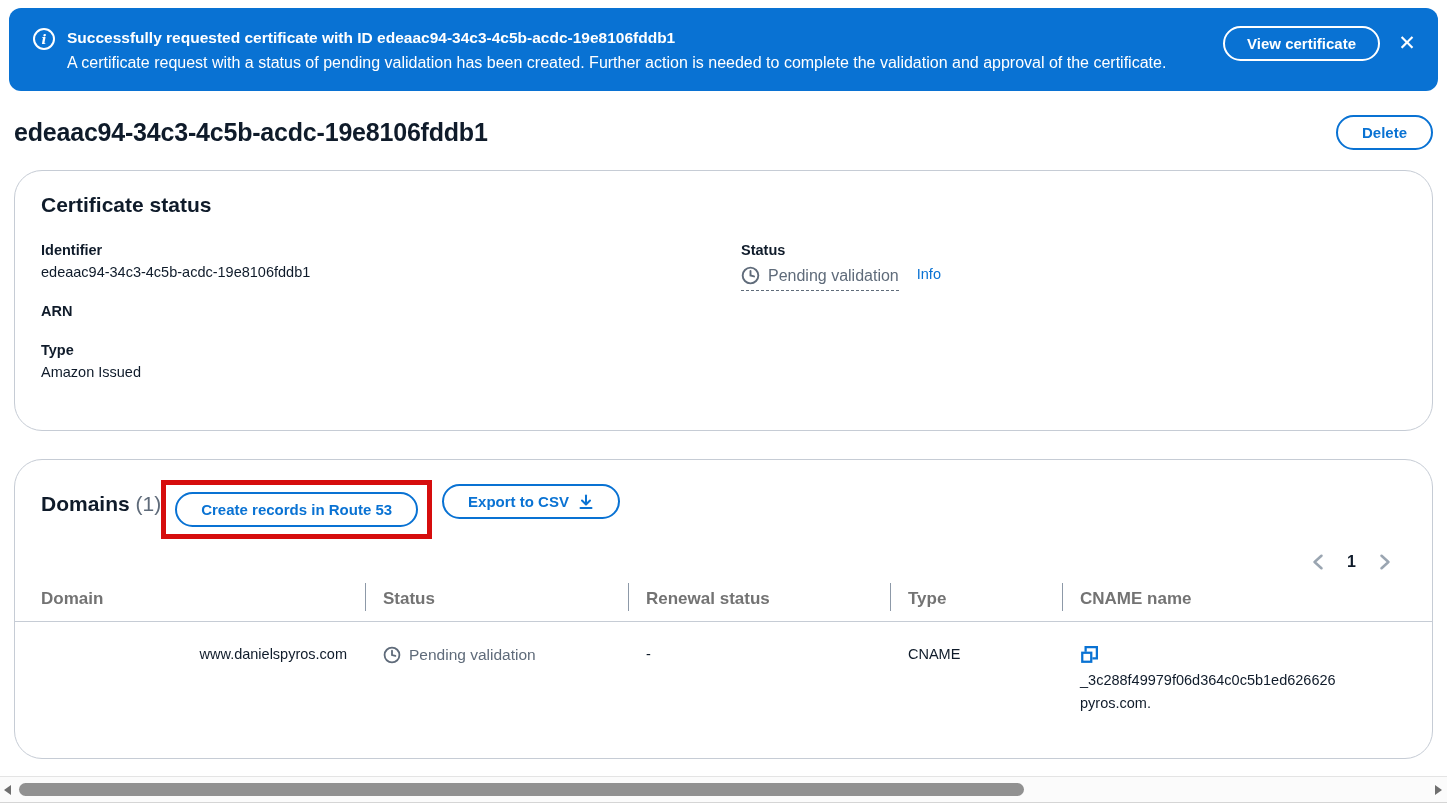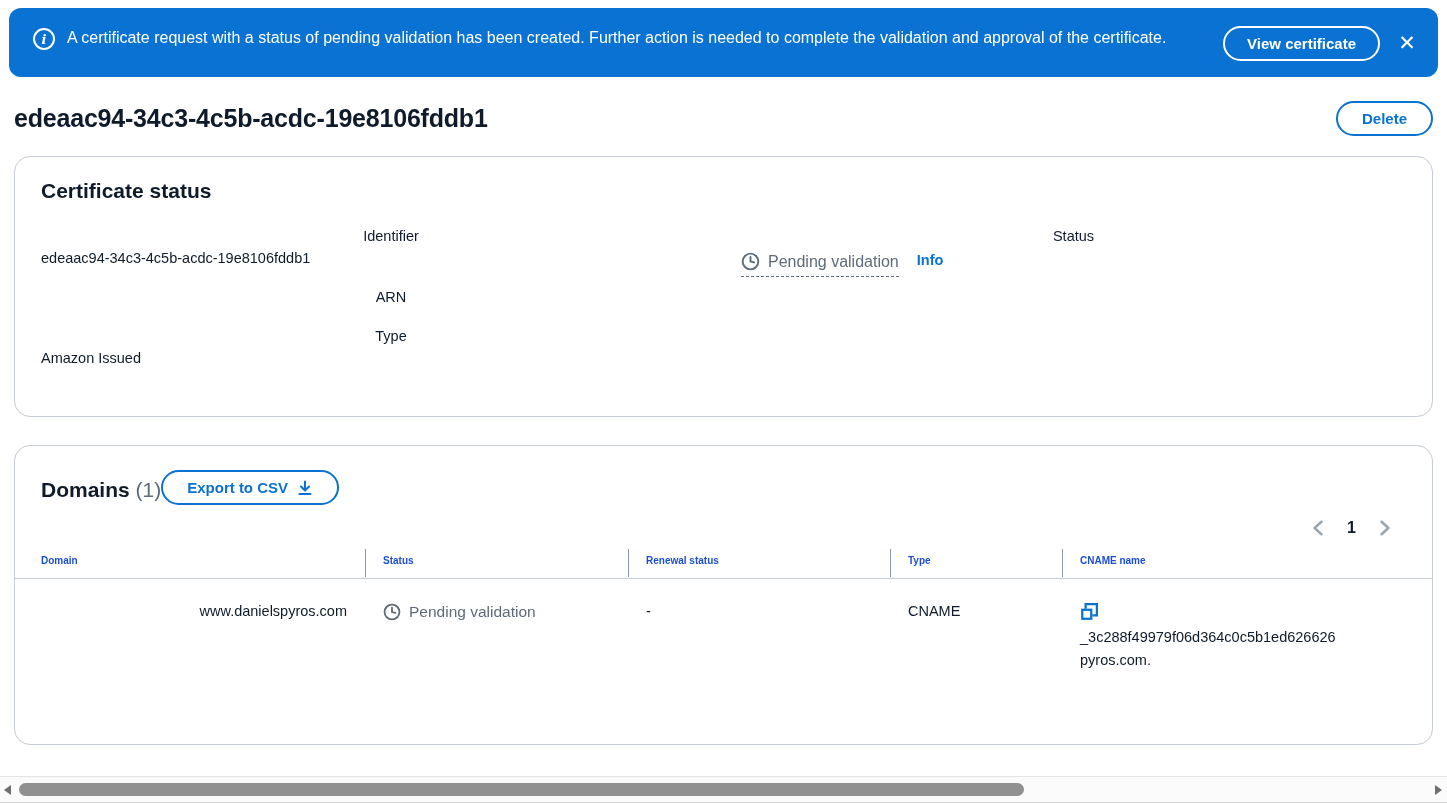--- a/index.html
+++ b/index.html
@@ -75,45 +75,45 @@
     cursor: pointer;
     font-family: inherit;
     display: inline-flex; align-items: center; gap: 9px;
     white-space: nowrap;
   }
 
   
   .card {
     margin: 0 14px;
     border: 1px solid #c6ccd5;
-    border-radius: 16px;
+    border-radius: 28px;
     background: #ffffff;
   }
   .card-status { padding: 22px 26px 30px 26px; margin-bottom: 28px; }
   .card-heading { font-size: 21px; font-weight: bold; }
   .status-grid {
     display: grid;
     grid-template-columns: 700px 1fr;
     margin-top: 22px;
   }
   .field { margin-bottom: 17px; }
-  .field-label { font-weight: normal; font-size: 14.5px; line-height: 22px; text-align: center; }
+  .field-label { font-weight: bold; font-size: 14.5px; line-height: 22px; }
   .field-value { font-size: 14.5px; line-height: 22px; color: #0f1b2a; }
   .arn-value { max-width: 650px; word-break: break-all; }
   .copy-icon { display: inline-block; vertical-align: -3px; margin-right: 7px; }
   .status-val-row { display: inline-flex; align-items: center; gap: 8px; margin-top: 5px; }
   .pending-wrap {
     display: inline-flex; align-items: center; gap: 8px;
     border-bottom: 1px dashed #5f6b7a;
     padding-bottom: 5px;
     color: #5f6b7a;
     font-size: 16px;
   }
   .info-link {
-    color: #0972d3; font-weight: bold; font-size: 14.5px;
+    color: #0972d3; font-weight: normal; font-size: 14.5px;
     text-decoration: none; margin-left: 10px; align-self: flex-start;
   }
 
   
   .card-domains {
     height: 300px;
     overflow: hidden;
     position: relative;
   }
   .domains-header {
@@ -139,23 +139,23 @@
 
   .table-scroll { width: 1620px; }
   table.domains-table {
     border-collapse: collapse;
     table-layout: fixed;
     width: 1620px;
     margin-top: 6px;
   }
   .domains-table th {
     text-align: left;
-    font-size: 10px;
+    font-size: 17px;
     font-weight: bold;
-    color: #1d4ed8;
+    color: #737373;
     padding: 10px 18px 12px 18px;
     border-bottom: 1px solid #c6ccd5;
     position: relative;
     white-space: nowrap;
   }
   .domains-table th:first-child { padding-left: 26px; }
   .domains-table th + th::before {
     content: "";
     position: absolute;
     left: 0; top: 4px;
@@ -201,20 +201,21 @@
     margin-left: 4px;
     cursor: pointer;
   }
 </style>
 </head>
 <body>
 
 <div class="flashbar">
   <span class="flash-icon">i</span>
   <div class="flash-text">
+    <div class="flash-title">Successfully requested certificate with ID edeaac94-34c3-4c5b-acdc-19e8106fddb1</div>
     <div class="flash-desc">A certificate request with a status of pending validation has been created. Further action is needed to complete the validation and approval of the certificate.</div>
   </div>
   <button class="flash-btn">View certificate</button>
   <button class="flash-close">✕</button>
 </div>
 
 <div class="page-header">
   <h1 class="page-title">edeaac94-34c3-4c5b-acdc-19e8106fddb1</h1>
   <button class="btn-secondary">Delete</button>
 </div>
@@ -255,20 +256,23 @@
   </div>
 </div>
 
 <div class="card card-domains">
   <div class="domains-header">
     <h2 class="card-heading domains-title">
       <b>Domains</b>
       <span class="domains-count">(1)</span>
     </h2>
     <div class="domains-actions">
+      <span class="annotation-box">
+        <button class="btn-secondary">Create records in Route 53</button>
+      </span>
       <button class="btn-secondary">
         <span>Export to CSV</span>
         <span style="display:inline-flex;">
           <svg width="16" height="16" viewBox="0 0 16 16" fill="none" stroke="#0972d3" stroke-width="2">
             <path d="M8 1.5 L8 10" stroke-linecap="round"></path>
             <path d="M4 6.5 L8 10.5 L12 6.5" stroke-linecap="round" stroke-linejoin="round" fill="none"></path>
             <path d="M2.5 14 L13.5 14" stroke-linecap="round"></path>
           </svg>
         </span>
       </button>

